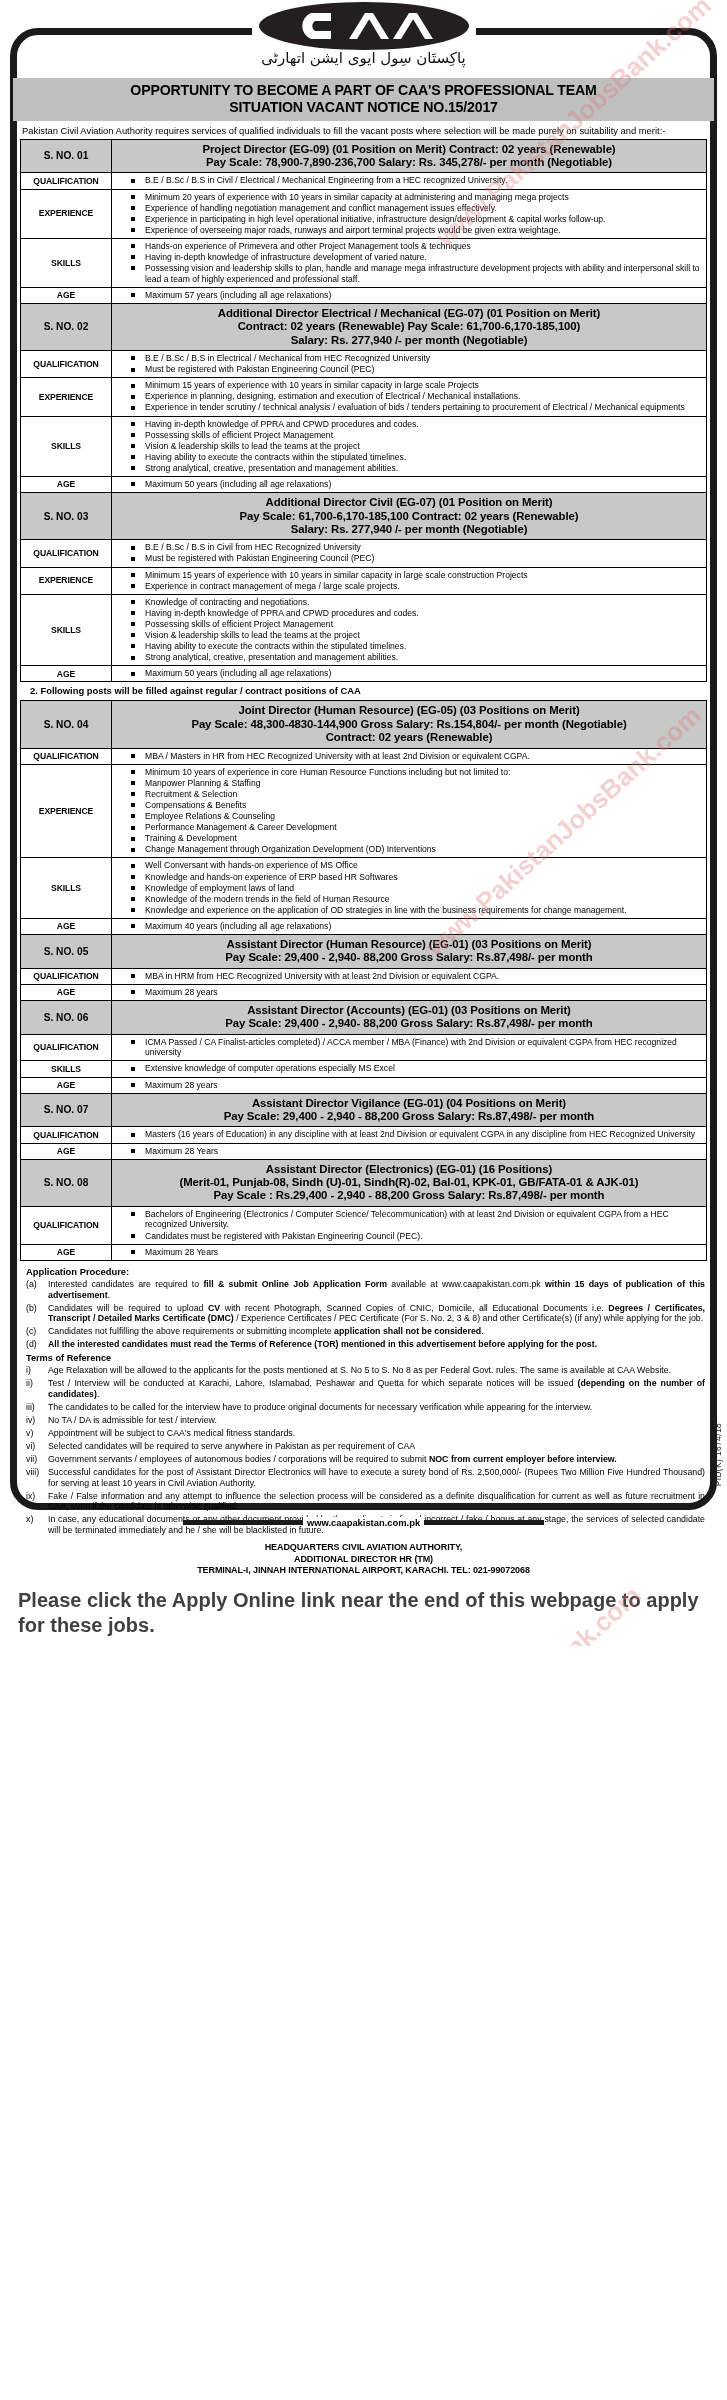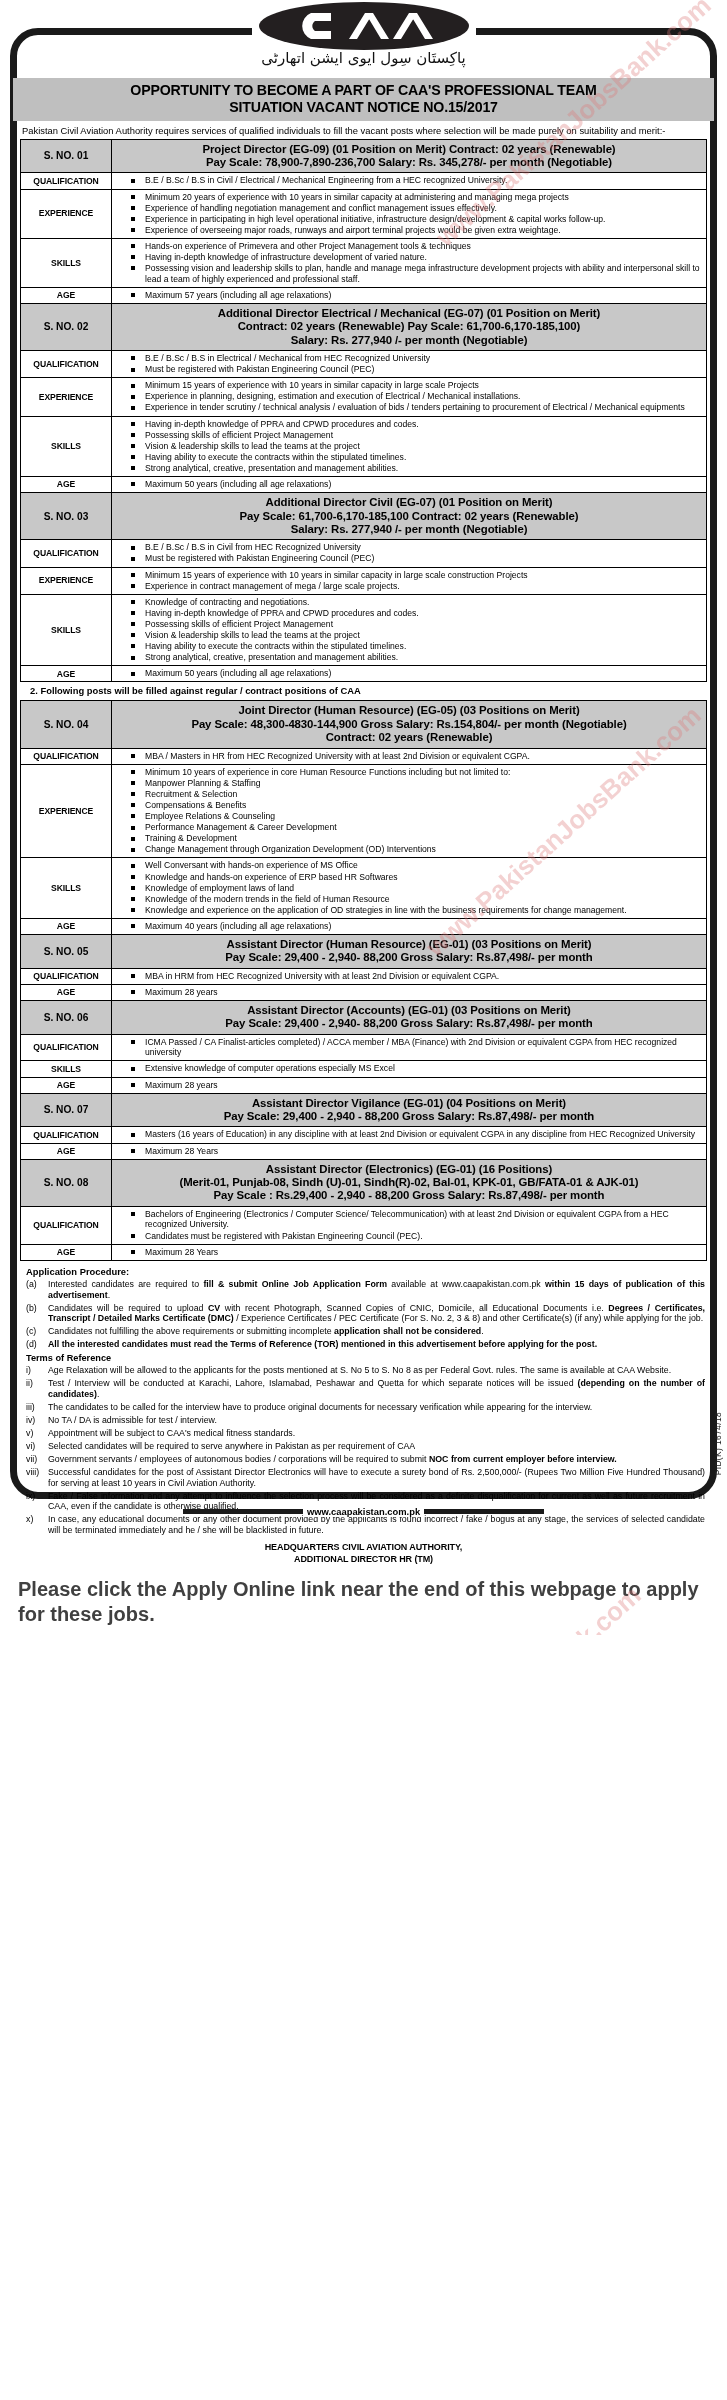--- a/index.html
+++ b/index.html
@@ -666,20 +666,21 @@
           <div class="tor-row">
             <div class="tor-mark">x)</div>
             <div class="tor-body">In case, any educational documents or any other document provided by the applicants is found incorrect / fake / bogus at any stage, the services of selected candidate will be terminated immediately and he / she will be blacklisted in future.</div>
           </div>
         </div>
     </div>
 
     <div class="signoff">
       <div>HEADQUARTERS CIVIL AVIATION AUTHORITY,</div>
       <div>ADDITIONAL DIRECTOR HR (TM)</div>
+      <div>TERMINAL-I, JINNAH INTERNATIONAL AIRPORT, KARACHI. TEL: 021-99072068</div>
     </div>
   </div>
 
   <div class="weburl-wrap">
     <div class="web-rule"></div>
     <div class="weburl">www.caapakistan.com.pk</div>
     <div class="web-rule"></div>
   </div>
 
   <div class="pid">PID(K) 1674/18</div>

